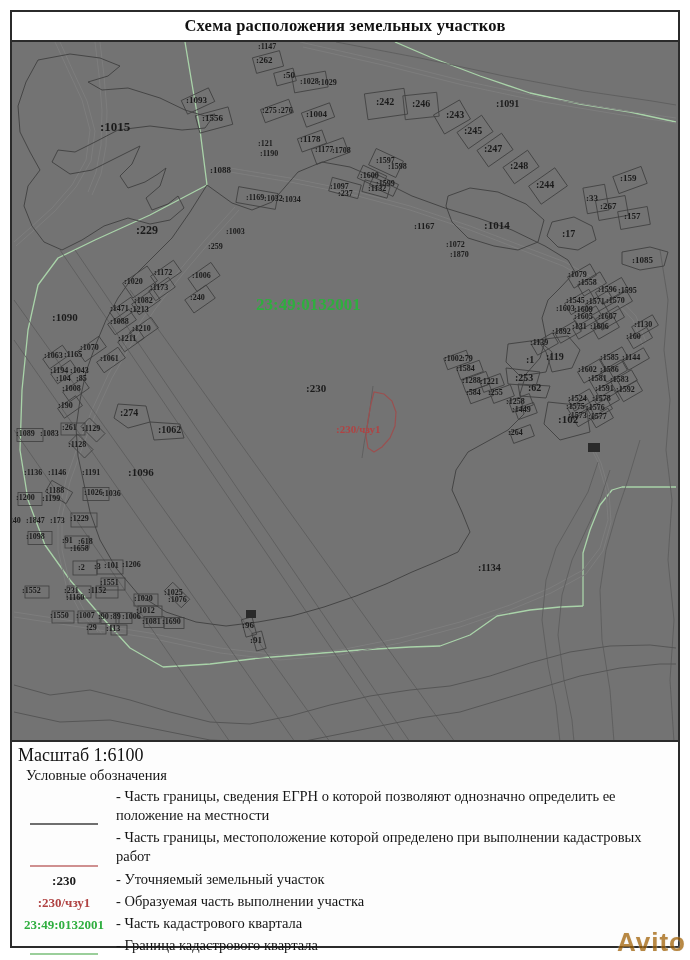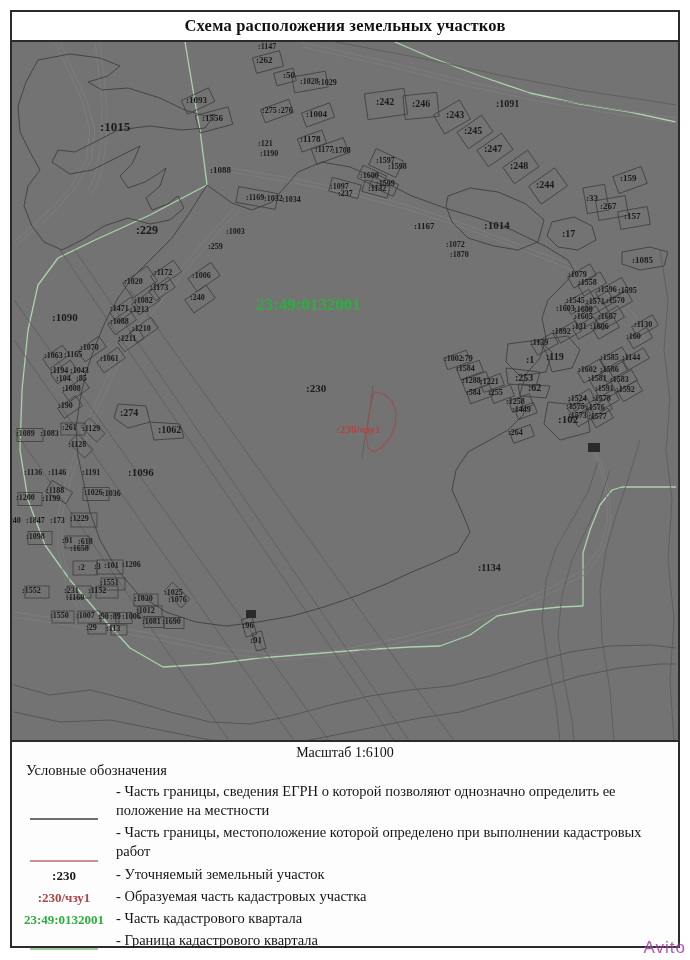--- a/index.html
+++ b/index.html
@@ -3,29 +3,29 @@
 <meta charset="utf-8">
 <style>
   html,body{margin:0;padding:0;background:#fff;}
   body{width:690px;height:960px;position:relative;font-family:"Liberation Serif",serif;overflow:hidden;}
   .frame{position:absolute;left:10px;top:10px;width:666px;height:934px;border:2px solid #2b2b2b;background:#fdfdfd;}
   .titlebar{height:28px;border-bottom:2px solid #2b2b2b;display:flex;align-items:center;justify-content:center;
             font-weight:bold;font-size:16.5px;color:#111;letter-spacing:.2px;background:#fff;}
   .maparea{position:relative;height:698px;border-bottom:2px solid #2b2b2b;background:#737373;overflow:hidden;}
   .maparea svg{display:block;}
   .legendarea{position:relative;padding:1px 6px 0 6px;color:#151515;}
-  .scale{ text-align:center;font-size:14px;margin:2px 0 1px 0;color:#111;}
+  .scale{ text-align:left;font-size:18px;margin:2px 0 1px 0;color:#111;}
   .legtitle{font-size:14.5px;margin:1px 0 3px 8px;}
   .lrow{display:flex;align-items:flex-end;margin:0 0 3px 0;min-height:18px;}
   .lswatch{width:92px;flex:0 0 92px;display:flex;align-items:center;justify-content:center;padding-top:3px;}
   .lswatch .line{width:68px;height:2px;}
   .lswatch .key{font-size:13px;font-weight:bold;white-space:nowrap;padding-top:0;}
   .ltext{font-size:14.5px;line-height:1.32;margin-left:6px;max-width:540px;}
   .watermark{position:absolute;right:4px;bottom:2px;font-family:"Liberation Sans",sans-serif;
-             font-weight:normal;font-size:17px;color:#a21caf;opacity:.75;letter-spacing:1px;
+             font-weight:bold;font-size:26px;color:#a16207;opacity:.75;letter-spacing:1px;
              text-shadow:0 0 2px #e8e8e8;}
 </style>
 </head>
 <body>
 
 <div class="frame">
   <div class="titlebar">Схема расположения земельных участков</div>
 
   <div class="maparea">
     <svg width="664" height="698" viewBox="12 42 664 698" xmlns="http://www.w3.org/2000/svg">
@@ -383,21 +383,21 @@
         <div class="lrow">
           <div class="lswatch">
             <span class="key" style="color: rgb(27, 27, 27);">:230</span>
           </div>
           <div class="ltext">- Уточняемый земельный участок</div>
         </div>
         <div class="lrow">
           <div class="lswatch">
             <span class="key" style="color: rgb(176, 67, 67);">:230/чзу1</span>
           </div>
-          <div class="ltext">- Образуемая часть кадастровых участка</div>
+          <div class="ltext">- Образуемая часть выполнении участка</div>
         </div>
         <div class="lrow">
           <div class="lswatch">
             <span class="key" style="color: rgb(47, 174, 63);">23:49:0132001</span>
           </div>
           <div class="ltext">- Часть кадастрового квартала</div>
         </div>
         <div class="lrow">
           <div class="lswatch">
             <div class="line" style="background: rgb(155, 207, 155);"></div>

